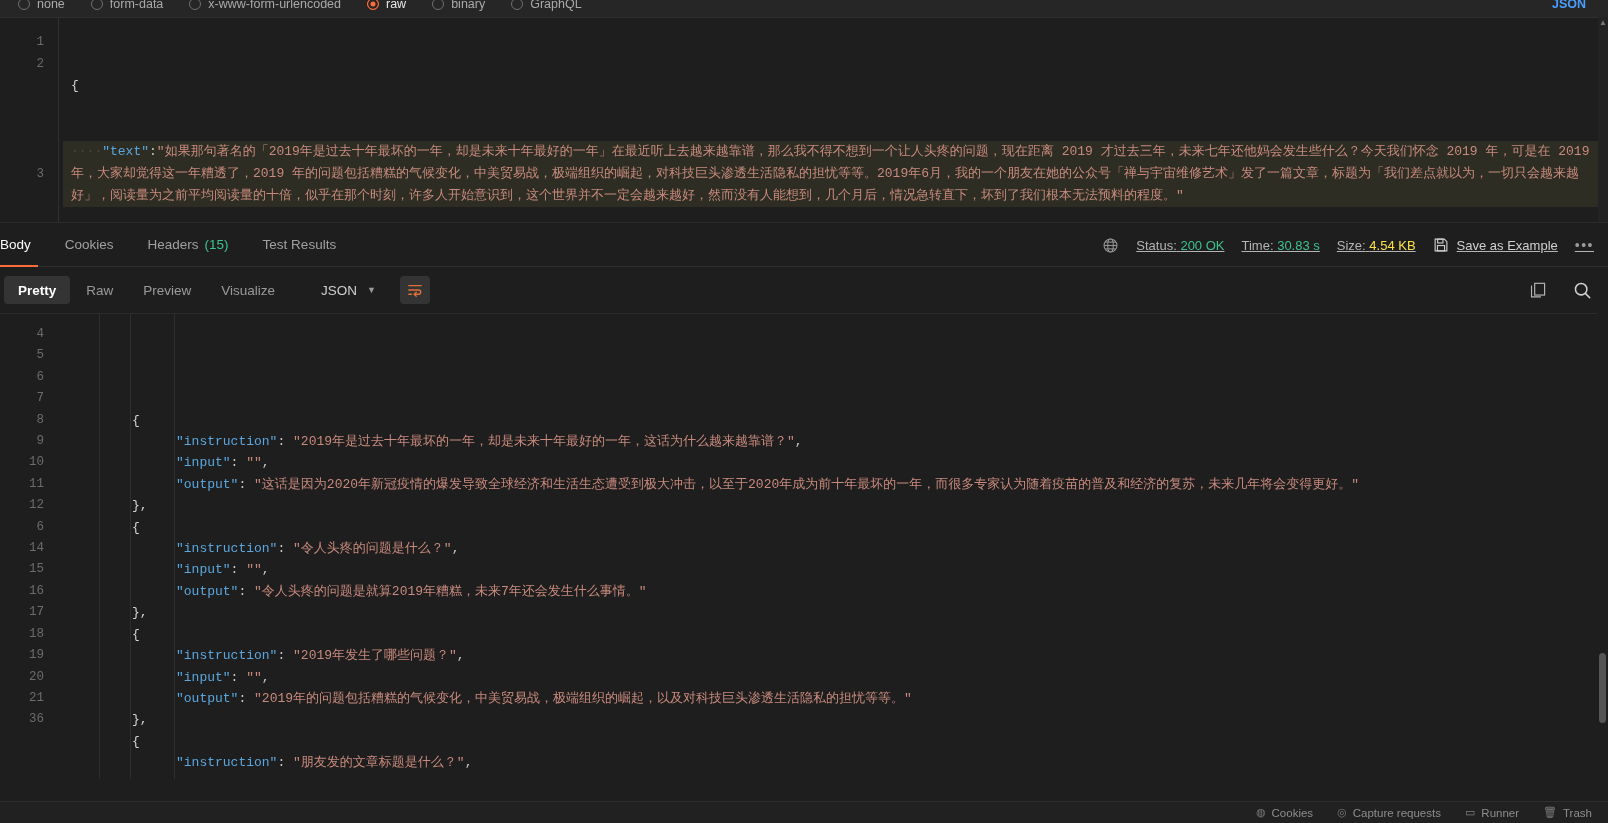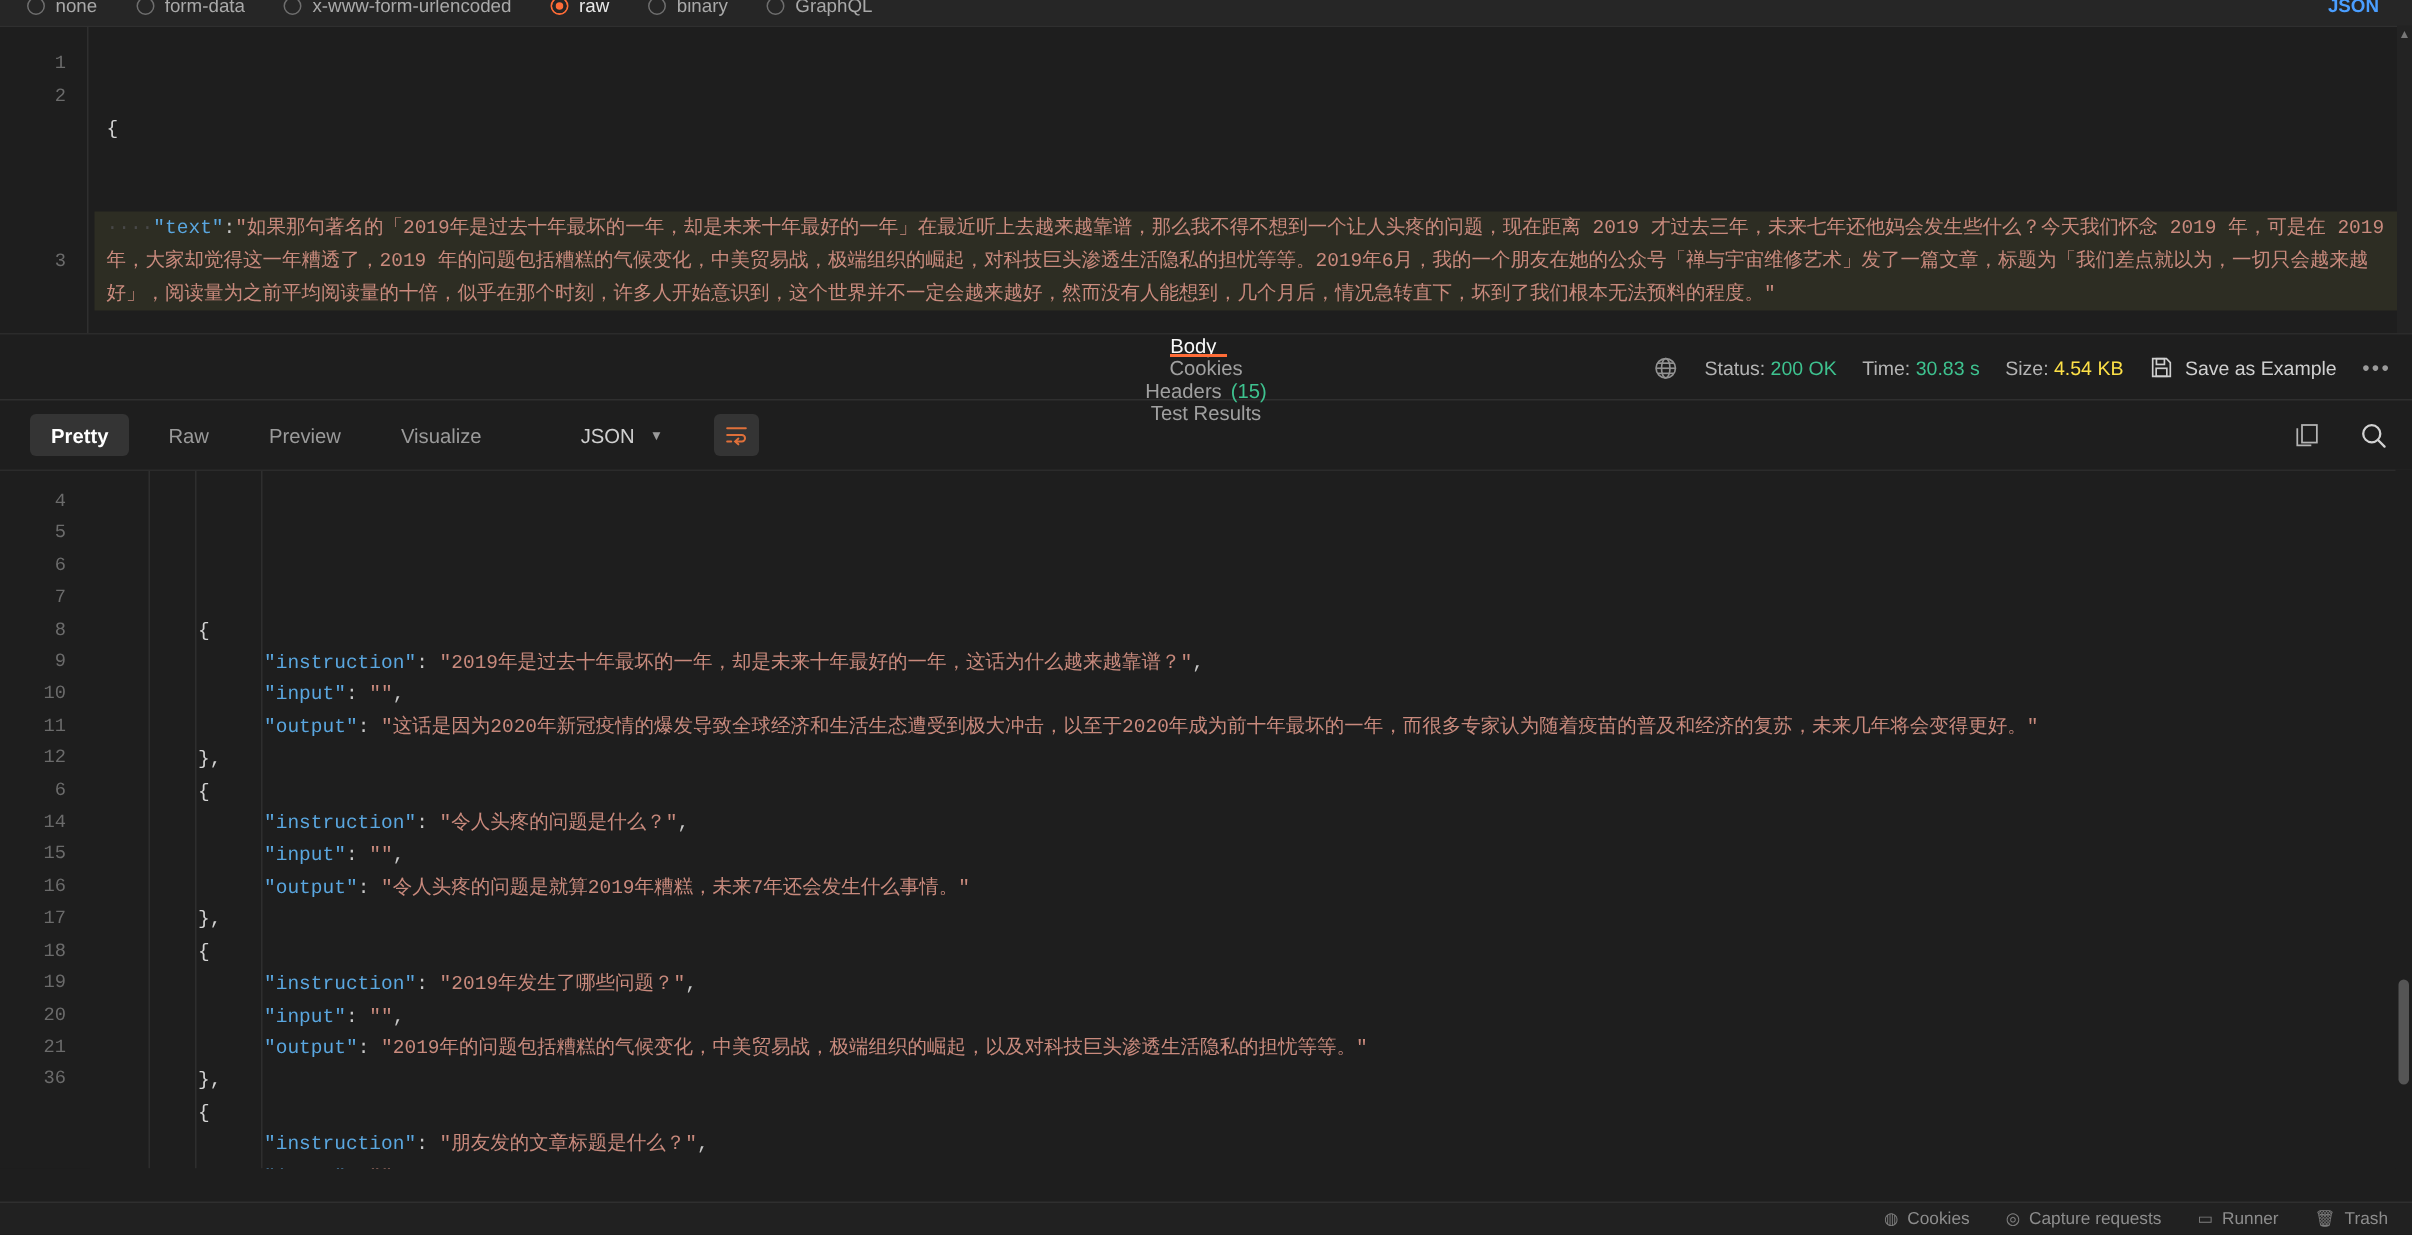--- a/index.html
+++ b/index.html
@@ -78,49 +78,48 @@
     position: absolute; top: 222px; left: 0; width: 1608px; height: 579px;
     background: #1e1e1e;
     border-top: 1px solid #2b2b2b;
   }
 
   .resp-tabbar {
     position: relative; height: 44px; width: 100%;
     display: flex; align-items: center;
     border-bottom: 1px solid #2f2f2f;
     padding-left: 0px;
-    flex-direction: column;
   }
   .resp-tab {
     position: relative; height: 44px; display: flex; align-items: center;
     padding: 0 17px; font-size: 13.5px; color: #a0a0a0; white-space: nowrap;
   }
   .resp-tab:first-child { padding-left: 0; }
   .resp-tab.active { color: #fafafa; font-weight: 400; }
   .resp-tab.active::after {
     content: ""; position: absolute; left: 0px; right: 10px; bottom: 0;
     height: 2px; background: #ff6c37;
   }
   .hdr-count { color: #3ec28f; margin-left: 6px; }
 
   .resp-meta {
     position: absolute; right: 14px; top: 0; height: 44px;
-    display: flex; align-items: center; gap: 17px; font-size: 13px; color: #b4b4b4;
+    display: flex; align-items: center; gap: 17px; font-size: 13px; color: #b4b4b4; text-decoration: underline;
   }
   .meta-val-ok { color: #3ec28f; }
   .meta-val-red { color: #fde047; }
   .globe-ic { width: 17px; height: 17px; opacity: .75; }
   .save-ex { display: flex; align-items: flex-end; gap: 8px; color: #d0d0d0; }
   .dots { letter-spacing: 1.5px; color: #9a9a9a; font-size: 14px; }
 
   
   .resp-subbar {
     position: relative; height: 46px; width: 100%;
-    display: flex; align-items: center; gap: 12px;
-    padding-left: 20px;
+    display: flex; align-items: center; gap: 2px;
+    padding-left: 4px;
   }
   .pill {
     height: 28px; display: flex; align-items: center; padding: 0 14px;
     font-size: 13.5px; color: #9a9a9a; border-radius: 4px; white-space: nowrap;
   }
   .pill.active { background: #343434; color: #ffffff; font-weight: 700; }
   .sep-space { width: 16px; }
   .fmt-select {
     height: 28px; display: flex; align-items: center; gap: 10px;
     padding: 0 12px; font-size: 13.5px; color: #cfcfcf; border-radius: 4px;

